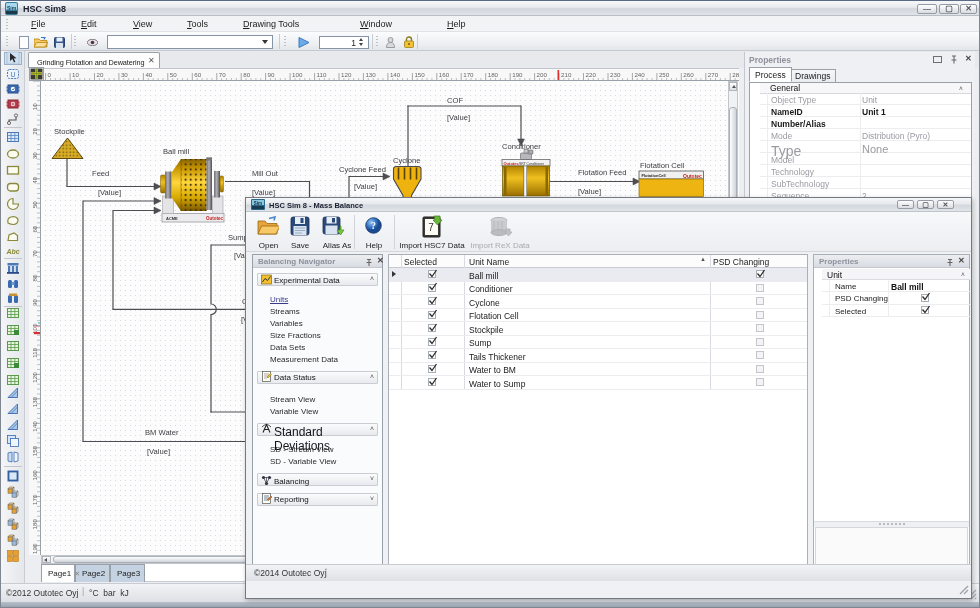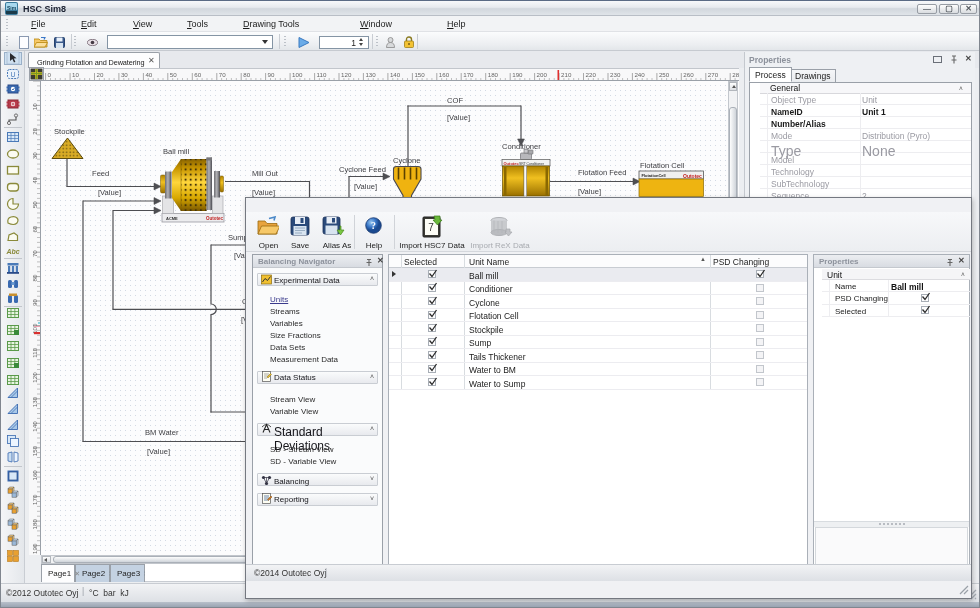--- a/index.html
+++ b/index.html
@@ -750,21 +750,21 @@
     <div class="a" style="left:15px;top:52.6px;width:211px;height:12.1px;border-bottom:1px solid #ededf0"></div>
     <div class="a" style="left:26px;top:54.6px;font-size:8.5px;color:#1a1a1a;font-weight:bold">NameID</div>
     <div class="a" style="left:117px;top:54.6px;font-size:8.5px;color:#1a1a1a;font-weight:bold">Unit 1</div>
     <div class="a" style="left:15px;top:64.7px;width:211px;height:12.1px;border-bottom:1px solid #ededf0"></div>
     <div class="a" style="left:26px;top:66.7px;font-size:8.5px;color:#1a1a1a;font-weight:bold">Number/Alias</div>
     <div class="a" style="left:15px;top:76.8px;width:211px;height:12.1px;border-bottom:1px solid #ededf0"></div>
     <div class="a" style="left:26px;top:78.8px;font-size:8.5px;color:#9a9aa2;font-weight:normal">Mode</div>
     <div class="a" style="left:117px;top:78.8px;font-size:8.5px;color:#9a9aa2;font-weight:normal">Distribution (Pyro)</div>
     <div class="a" style="left:15px;top:88.89999999999999px;width:211px;height:12.1px;border-bottom:1px solid #ededf0"></div>
     <div class="a" style="left:26px;top:90.89999999999999px;font-size:14px;color:#9a9aa2;font-weight:normal">Type</div>
-    <div class="a" style="left:117px;top:90.89999999999999px;font-size:14px;color:#9a9aa2;font-weight:normal">None</div>
+    <div class="a" style="left:117px;top:90.89999999999999px;font-size:11px;color:#9a9aa2;font-weight:normal">None</div>
     <div class="a" style="left:15px;top:100.99999999999999px;width:211px;height:12.1px;border-bottom:1px solid #ededf0"></div>
     <div class="a" style="left:26px;top:102.99999999999999px;font-size:8.5px;color:#9a9aa2;font-weight:normal">Model</div>
     <div class="a" style="left:15px;top:113.09999999999998px;width:211px;height:12.1px;border-bottom:1px solid #ededf0"></div>
     <div class="a" style="left:26px;top:115.09999999999998px;font-size:8.5px;color:#9a9aa2;font-weight:normal">Technology</div>
     <div class="a" style="left:15px;top:125.19999999999997px;width:211px;height:12.1px;border-bottom:1px solid #ededf0"></div>
     <div class="a" style="left:26px;top:127.19999999999997px;font-size:8.5px;color:#9a9aa2;font-weight:normal">SubTechnology</div>
     <div class="a" style="left:15px;top:137.29999999999998px;width:211px;height:12.1px;border-bottom:1px solid #ededf0"></div>
     <div class="a" style="left:26px;top:139.29999999999998px;font-size:8.5px;color:#9a9aa2;font-weight:normal">Sequence</div>
     <div class="a" style="left:117px;top:139.29999999999998px;font-size:8.5px;color:#9a9aa2;font-weight:normal">2</div>
     <div class="a" style="left:115px;top:40.5px;width:1px;height:109px;background:#ededf0"></div>
@@ -779,20 +779,32 @@
     <span style="position:absolute;left:5px;top:4px">©2012 Outotec Oyj</span>
     <span style="position:absolute;left:81px;top:2px;color:#9aa0a8">|</span>
     <span style="position:absolute;left:88px;top:4px">°C&nbsp; bar&nbsp; kJ</span>
     <svg style="position:absolute;right:2px;bottom:2px" width="11" height="11">
       <path d="M10,1 L1,10 M10,5 L5,10 M10,9 L9,10" stroke="#a8aeb6" stroke-width="1.3"></path>
     </svg>
   </div>
 <div class="botedge"></div>
 
 <div class="dlg" id="dialog">
+    <div class="dtbar">
+      <svg class="a" style="left:5px;top:1px" width="14" height="11">
+        <rect width="14" height="11" rx="1" fill="#2a6a8a"></rect>
+        <rect x="1" y="1" width="12" height="5" fill="#8ac8e0"></rect>
+        <rect x="1" y="7" width="12" height="3" fill="#1a3a50"></rect>
+        <text x="7" y="5.6" font-size="4.5" fill="#0a2a3a" text-anchor="middle" font-family="Liberation Sans" font-weight="bold">Sim</text>
+      </svg>
+      <span class="a" style="left:23px;top:3px;font-size:7.5px;font-weight:bold;color:#1a2030">HSC Sim 8 - Mass Balance</span>
+      <div class="dwbtn" style="left:651px">—</div>
+      <div class="dwbtn" style="left:671px">▢</div>
+      <div class="dwbtn" style="left:691px">✕</div>
+    </div>
     <div class="dtool">
       <svg class="a" style="left:11px;top:4px" width="22" height="20">
         <path d="M1,18 L1,5 L8,5 L10,7.5 L20,7.5 L20,18 Z" fill="#e8a33d" stroke="#9a6a10" stroke-width="0.8"></path>
         <path d="M1,18 L4.5,10 L23,10 L19,18 Z" fill="#f6c868" stroke="#9a6a10" stroke-width="0.8"></path>
         <path d="M12,2.5 L18,1 L17,4.5" fill="none" stroke="#4a88c8" stroke-width="1.6"></path>
       </svg>
       <div class="dtlabel" style="left:5px;width:35px">Open</div>
       <svg class="a" style="left:44px;top:4px" width="20" height="20">
         <rect x="1" y="1" width="18" height="18" rx="2" fill="#2a4a7a" stroke="#1a3058" stroke-width="0.8"></rect>
         <rect x="5" y="1" width="10" height="7" fill="#e8eef6"></rect>

